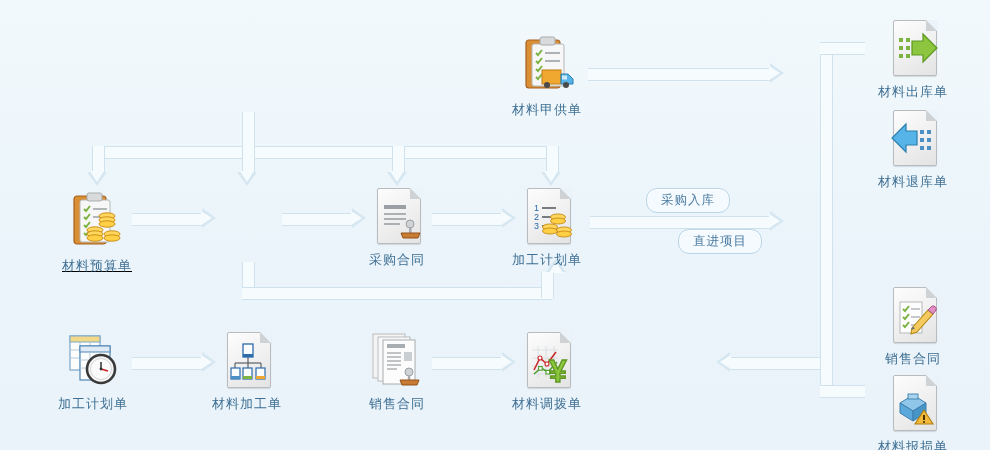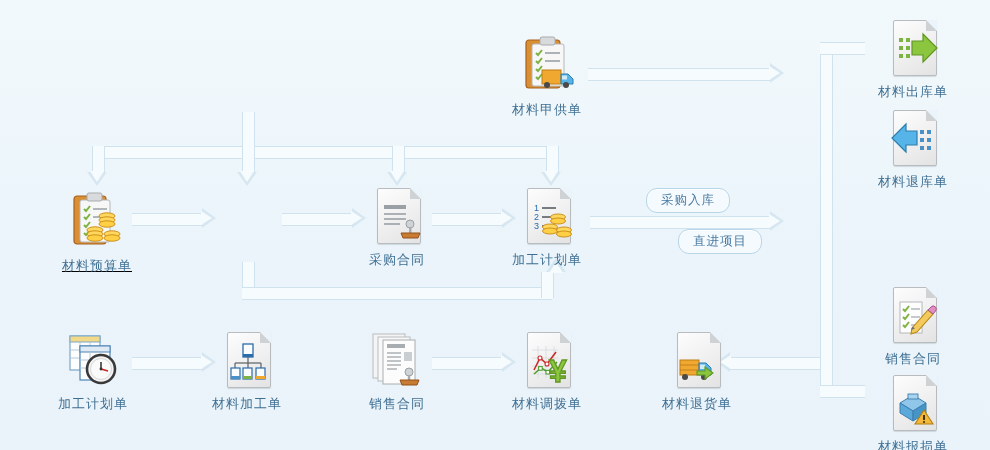--- a/index.html
+++ b/index.html
@@ -325,38 +325,20 @@
         <g fill="#fff" stroke="#4f9e30" stroke-width="1.1">
           <rect x="22.6" y="36.6" width="3.6" height="3.6"></rect>
             <rect x="30" y="40.4" width="3.6" height="3.6"></rect>
         </g>
         <text x="33" y="52" font-size="32" font-weight="bold" fill="#8cc63e" stroke="#5f9722" stroke-width="1.3" font-family="Liberation Sans, sans-serif">¥</text>
       </svg>
     </div>
     <div class="lbl">材料调拨单</div>
   </div>
 
-  <div class="node" style="left:642px;top:330px;">
-    <div class="ico">
-      <div class="sheet plain"></div>
-      <svg width="62" height="62" viewBox="0 0 62 62" style="position:absolute;left:0;top:0;">
-        <rect x="14" y="30" width="19" height="15" fill="#f0a830" stroke="#c07d15" stroke-width="1"></rect>
-        <g stroke="#c07d15" stroke-width=".9">
-            <path d="M14 35 h19"></path>
-            <path d="M14 40 h19"></path>
-          </g>
-        <path d="M33 33 h7 l5 5 v7 h-12 z" fill="#56b4e8" stroke="#2a7fae" stroke-width="1"></path>
-        <rect x="34" y="34.5" width="5" height="4.5" fill="#cfeaf8"></rect>
-        <circle cx="19" cy="47" r="3" fill="#4a4a4a"></circle>
-          <circle cx="38" cy="47" r="3" fill="#4a4a4a"></circle>
-        <path d="M31 41 h8 v-4 l8 6 l-8 6 v-4 h-8 z" fill="#8cc63e" stroke="#5f9722" stroke-width="1.1"></path>
-      </svg>
-    </div>
-    <div class="lbl">材料退货单</div>
-  </div>
 
   <div class="node" style="left:858px;top:18px;">
     <div class="ico">
       <div class="sheet plain"></div>
       <svg width="62" height="62" viewBox="0 0 62 62" style="position:absolute;left:0;top:0;">
         <g fill="#7cb342">
           <rect x="17" y="20" width="4" height="4"></rect>
             <rect x="24" y="20" width="4" height="4"></rect>
           <rect x="17" y="28" width="4" height="4"></rect>
             <rect x="24" y="28" width="4" height="4"></rect>

